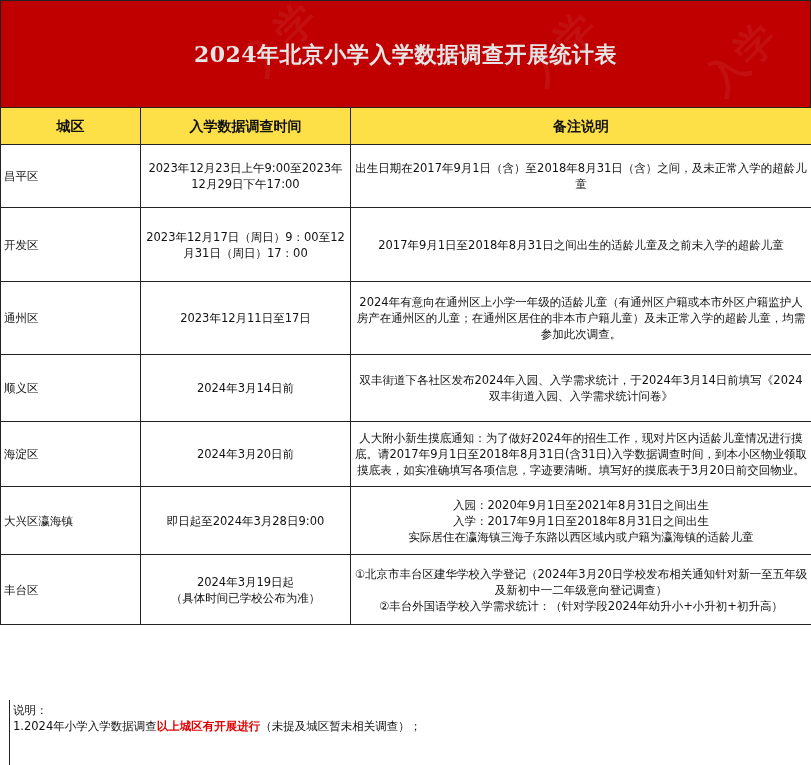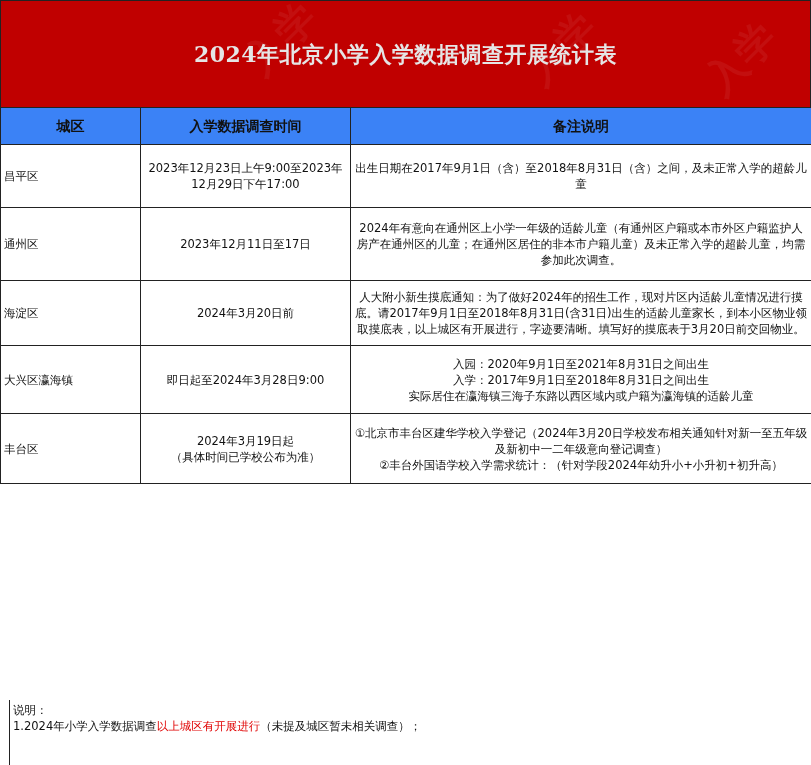--- a/index.html
+++ b/index.html
@@ -31,32 +31,32 @@
       width: 811px;
     }
     table.grid td, table.grid th {
       border: 1.5px solid #222;
       padding: 0 3px;
       font-size: 11.5px;
       line-height: 16px;
       vertical-align: middle;
     }
     table.grid th {
-      background: #3b82f6; height: 36px; font-size: 14px; font-weight: bold; text-align: center;
+      background: #fde047; height: 36px; font-size: 14px; font-weight: bold; text-align: center;
     }
     td.c-district { text-align: left; font-size: 12.5px; }
     td.c-time { text-align: center; }
     td.c-note { text-align: center; }
     td.c-note.center { text-align: center; }
     .notes {
       position: absolute; left: 9px; top: 700px; width: 807px; height: 64px;
       border-left: 1.5px solid #222; border-right: 1.5px solid #222;
       padding: 2px 12px 0 3px; font-size: 11.5px; line-height: 16px;
     }
-    .notes .red { color: #e00000; }
+    .notes .red { color: #e00000; font-weight: bold; }
   </style>
 </head>
 <body>
 
 <div class="banner">
   <span class="wm" style="left:240px;top:10px;">入学</span>
   <span class="wm" style="left:520px;top:20px;">入学</span>
   <span class="wm" style="left:700px;top:30px;">入学</span>
   <span class="title">2024年北京小学入学数据调查开展统计表</span>
 </div>
@@ -73,29 +73,39 @@
       <th>入学数据调查时间</th>
       <th>备注说明</th>
     </tr>
   </thead>
   <tbody>
     <tr style="height:63px">
       <td class="c-district">昌平区</td>
       <td class="c-time">2023年12月23日上午9:00至2023年12月29日下午17:00</td>
       <td class="c-note center">出生日期在2017年9月1日（含）至2018年8月31日（含）之间，及未正常入学的超龄儿童</td>
     </tr>
+    <tr style="height:74px">
+      <td class="c-district">开发区</td>
+      <td class="c-time">2023年12月17日（周日）9：00至12月31日（周日）17：00</td>
+      <td class="c-note center">2017年9月1日至2018年8月31日之间出生的适龄儿童及之前未入学的超龄儿童</td>
+    </tr>
     <tr style="height:73px">
       <td class="c-district">通州区</td>
       <td class="c-time">2023年12月11日至17日</td>
       <td class="c-note">2024年有意向在通州区上小学一年级的适龄儿童（有通州区户籍或本市外区户籍监护人房产在通州区的儿童；在通州区居住的非本市户籍儿童）及未正常入学的超龄儿童，均需参加此次调查。</td>
     </tr>
+    <tr style="height:67px">
+      <td class="c-district">顺义区</td>
+      <td class="c-time">2024年3月14日前</td>
+      <td class="c-note">双丰街道下各社区发布2024年入园、入学需求统计，于2024年3月14日前填写《2024双丰街道入园、入学需求统计问卷》</td>
+    </tr>
     <tr style="height:65px">
       <td class="c-district">海淀区</td>
       <td class="c-time">2024年3月20日前</td>
-      <td class="c-note">人大附小新生摸底通知：为了做好2024年的招生工作，现对片区内适龄儿童情况进行摸底。请2017年9月1日至2018年8月31日(含31日)出生的适龄儿童家长，到本小区物业领取摸底表，以上城区有开展进行，字迹要清晰。填写好的摸底表于3月20日前交回物业。</td>
+      <td class="c-note">人大附小新生摸底通知：为了做好2024年的招生工作，现对片区内适龄儿童情况进行摸底。请2017年9月1日至2018年8月31日(含31日)入学数据调查时间，到本小区物业领取摸底表，如实准确填写各项信息，字迹要清晰。填写好的摸底表于3月20日前交回物业。</td>
     </tr>
     <tr style="height:68px">
       <td class="c-district">大兴区瀛海镇</td>
       <td class="c-time">即日起至2024年3月28日9:00</td>
       <td class="c-note">
         <div>入园：2020年9月1日至2021年8月31日之间出生</div>
         <div>入学：2017年9月1日至2018年8月31日之间出生</div>
         <div>实际居住在瀛海镇三海子东路以西区域内或户籍为瀛海镇的适龄儿童</div>
       </td>
     </tr>

